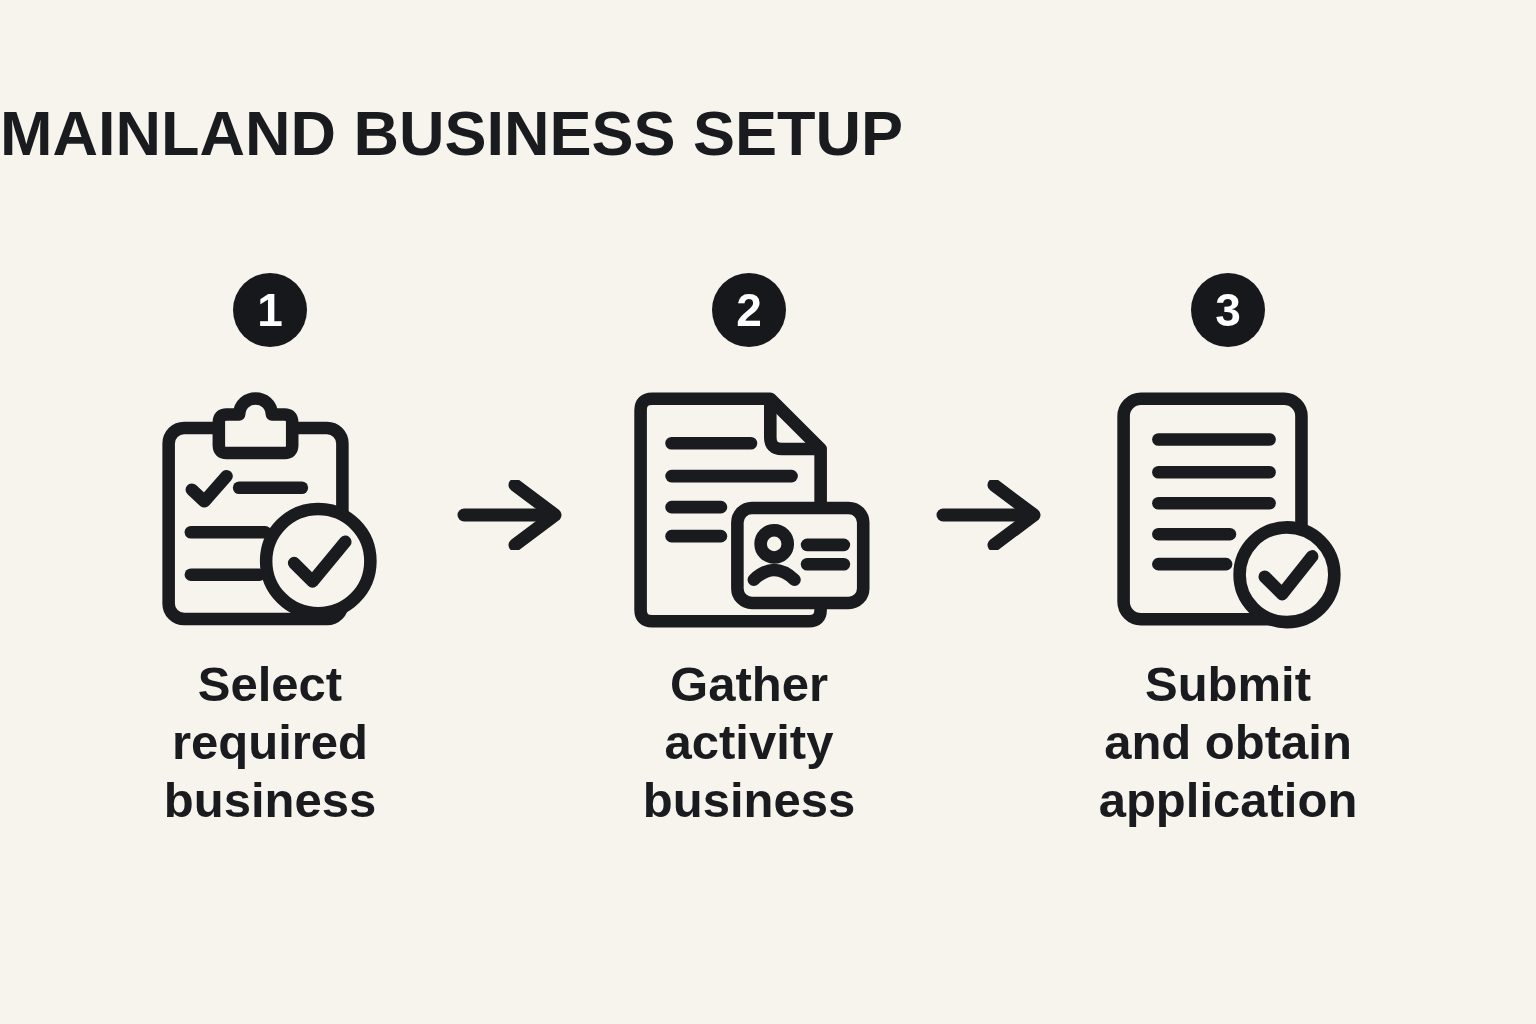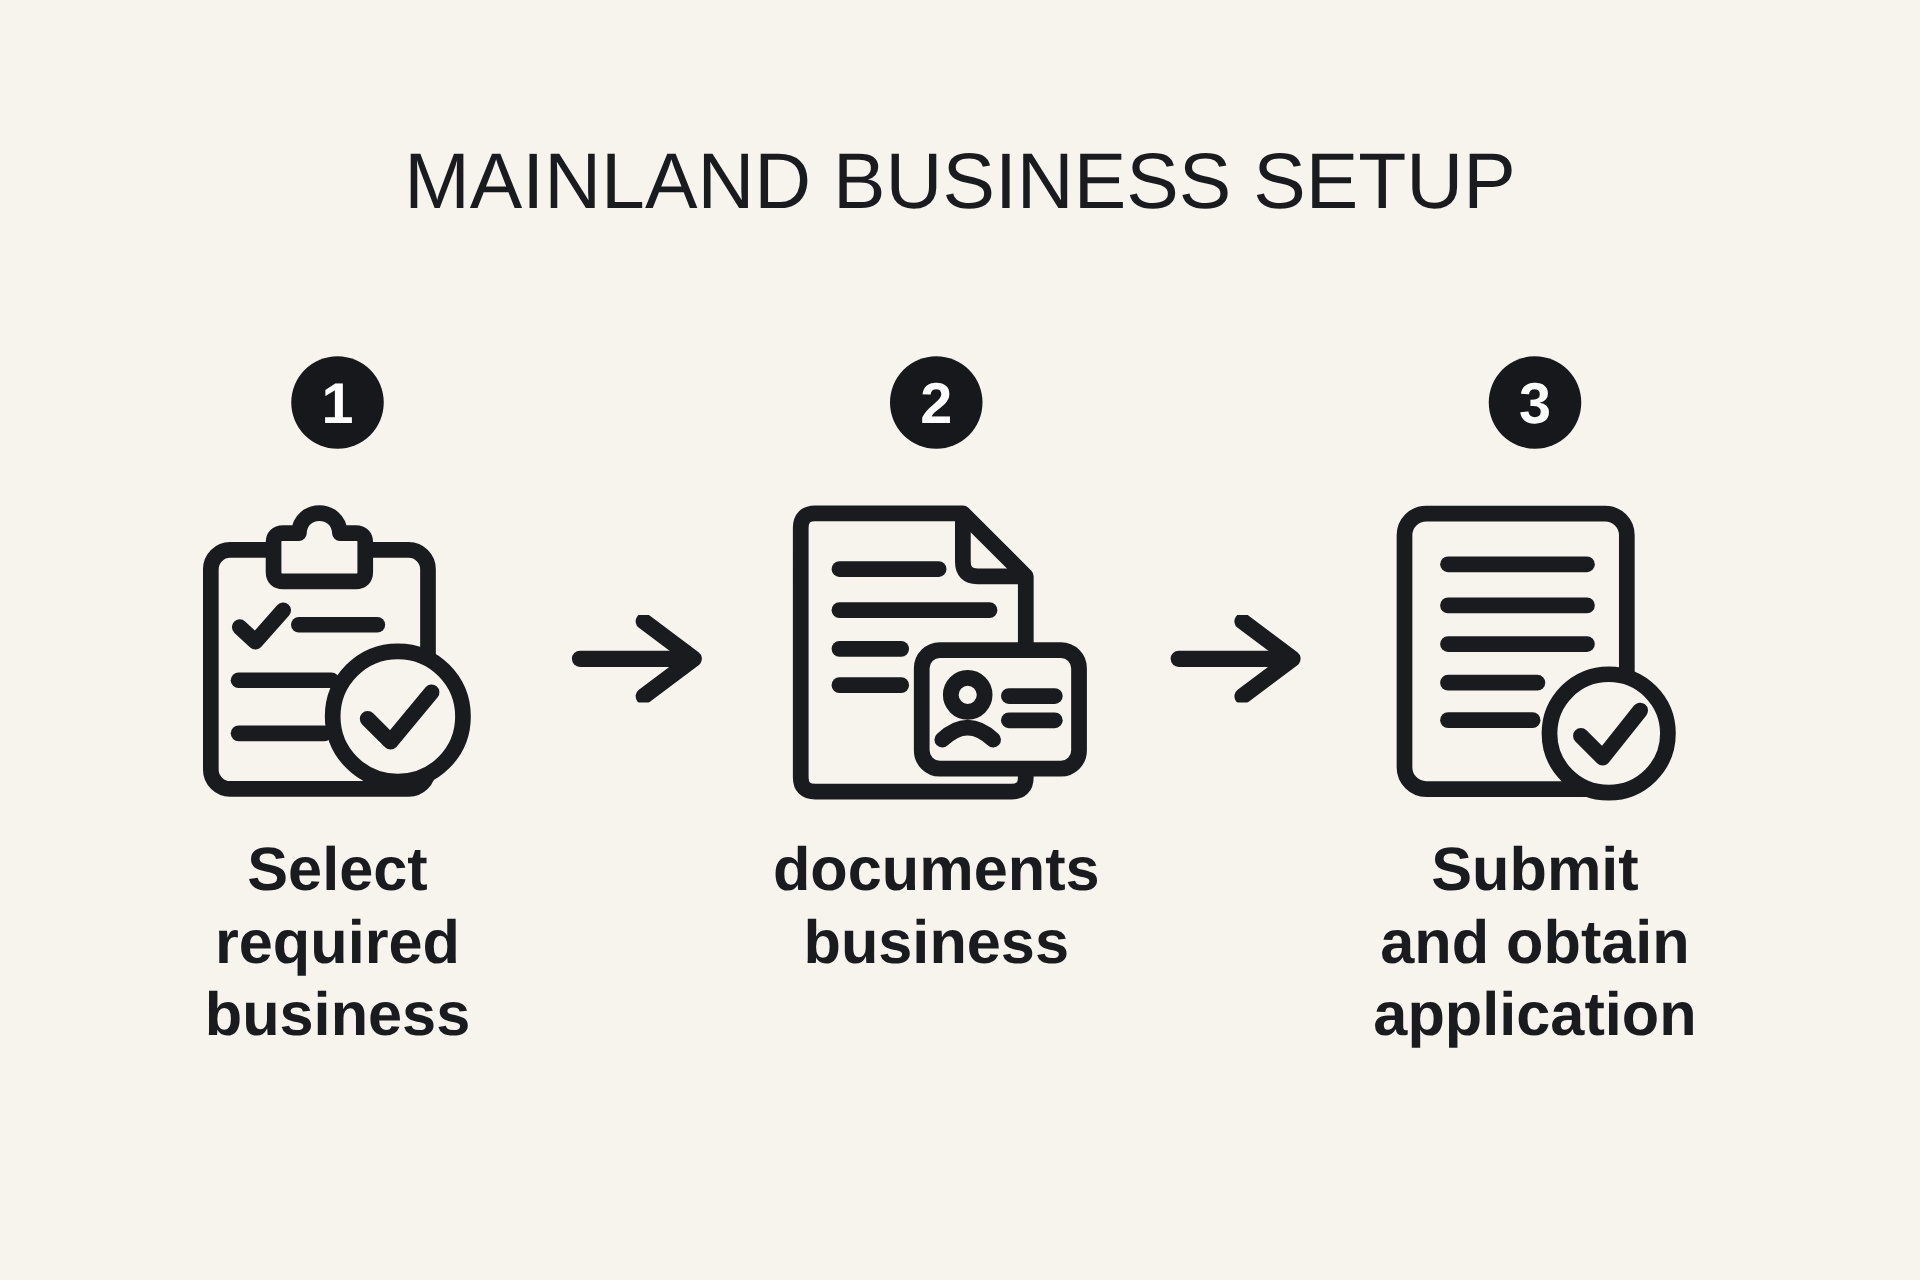--- a/index.html
+++ b/index.html
@@ -13,25 +13,25 @@
   body {
     width: 1536px;
     height: 1024px;
     background: var(--background);
     font-family: "Liberation Sans", sans-serif;
     color: var(--ink);
     overflow: hidden;
   }
   .page { width: 1536px; height: 1024px; }
   .title {
-    margin: 12px;
+    margin: 0;
     padding-top: 97px;
-    text-align: center;
+    text-align: left;
     font-size: 63px;
-    font-weight: normal;
+    font-weight: bold;
     letter-spacing: 0px;
     color: var(--ink);
   }
   .steps-row {
     display: flex;
     justify-content: space-between;
     align-items: flex-start;
     margin-top: 104px;
     padding: 0 138px 0 100px;
   }
@@ -130,21 +130,22 @@
           <line x1="46" y1="122" x2="97" y2="122"></line>
           <line x1="46" y1="152" x2="97" y2="152"></line>
           <rect x="114" y="123" width="130" height="98" rx="15" fill="var(--background)"></rect>
           <circle cx="152" cy="160" r="14"></circle>
           <path d="M 131 197 Q 152 177 173 197"></path>
           <line x1="186" y1="161" x2="224" y2="161"></line>
           <line x1="186" y1="181" x2="224" y2="181"></line>
         </svg>
       </div>
       <div class="label">
-        <div>documents</div>
+        <div>Gather</div>
+        <div>activity</div>
         <div>business</div>
       </div>
     </div>
 
     <div class="arrow-cell">
       <svg width="105" height="70" viewBox="0 0 105 70" fill="none" stroke-width="13" stroke-linecap="round" stroke-linejoin="round">
         <line x1="7" y1="35" x2="93" y2="35"></line>
         <path d="M 58 5 L 98 35 L 58 65"></path>
       </svg>
     </div>

